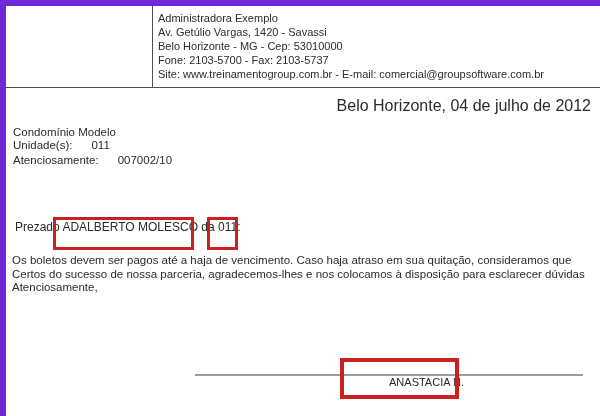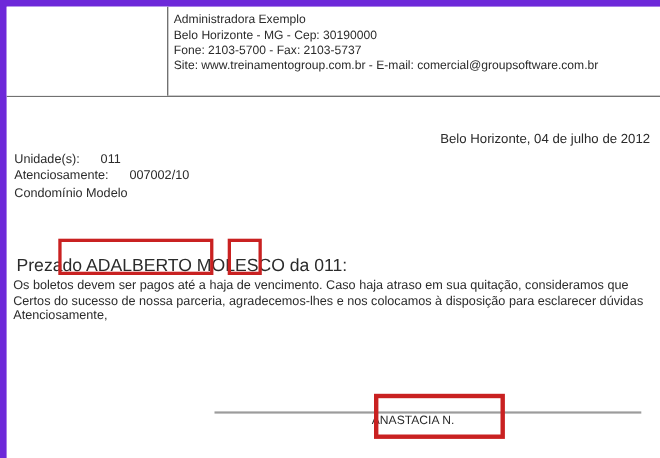--- a/index.html
+++ b/index.html
@@ -34,59 +34,58 @@
   .company-info {
     position: absolute;
     left: 152px; top: 5px;
     font-size: 11px;
     line-height: 14px;
     white-space: nowrap;
   }
   .date-line {
     position: absolute;
     right: 13px; top: 91px;
-    font-size: 12px;
+    font-size: 16px;
     white-space: nowrap;
-    margin-top: 22px;
   }
   .cond-line   { position: absolute; left: 7px; font-size: 11.5px; white-space: nowrap; }
-  .cond-name   { top: 120px; margin-top: 44px; }
+  .cond-name   { top: 120px; }
   .units-line  { top: 133px; }
   .ident-line  { top: 148px; }
   .pair-value  { margin-left: 19px; }
   .title {
     position: absolute;
     left: 0; top: 173px; width: 100%;
     text-align: center;
     font-size: 12px;
   }
   .salutation {
     position: absolute;
-    left: 9px; top: 227px;
-    font-size: 16px;
+    left: 9px; top: 214px;
+    font-size: 12px;
     white-space: nowrap;
   }
   .letter-body {
     position: absolute;
     left: 6px; top: 248px;
     font-size: 11.5px;
     line-height: 13.6px;
     white-space: nowrap;
   }
   .sig-rule {
     position: absolute;
     left: 189px; top: 368px;
     width: 388px; height: 2px;
     background: #9c9c9c;
   }
   .sig-name {
     position: absolute;
     left: 332px; top: 370px;
     width: 126px;
-    text-align: left;
+    text-align: right;
     font-size: 11px;
   }
   
   .hl {
     position: absolute;
     box-sizing: border-box;
     border: 3px solid var(--hl, #c92121);
     background: transparent;
     pointer-events: none;
   }
@@ -96,21 +95,22 @@
 </style>
 </head>
 <body>
 
 <div class="page">
 
   <div class="header">
     <div class="logo-cell"></div>
     <div class="company-info">
       <div>Administradora Exemplo</div>
-      <div>Belo Horizonte - MG - Cep: 30190000</div>
+      <div>Av. Getúlio Vargas, 1420 - Savassi</div>
+      <div>Belo Horizonte - MG - Cep: 53010000</div>
       <div>Fone: 2103-5700 - Fax: 2103-5737</div>
       <div>Site: www.treinamentogroup.com.br - E-mail: comercial@groupsoftware.com.br</div>
     </div>
   </div>
 
   <div class="date-line">Belo Horizonte, 04 de julho de 2012</div>
 
   <div class="cond-line cond-name">Condomínio Modelo</div>
 
   <div class="cond-line units-line"><span>Unidade(s):</span><span class="pair-value">011</span></div>

